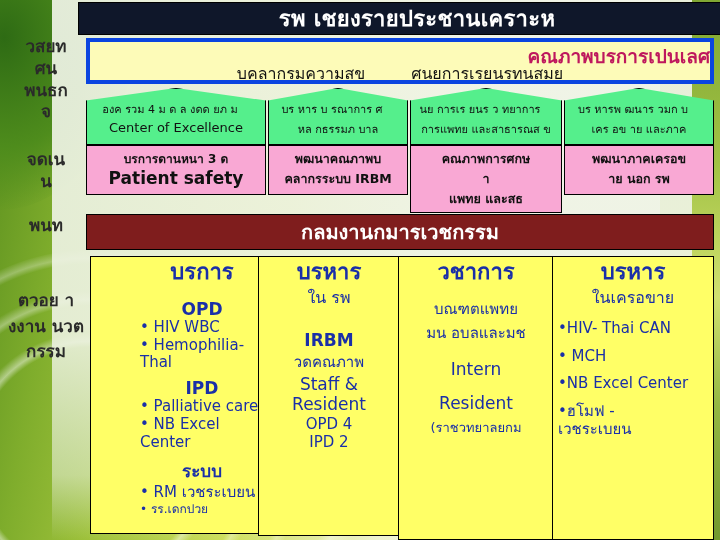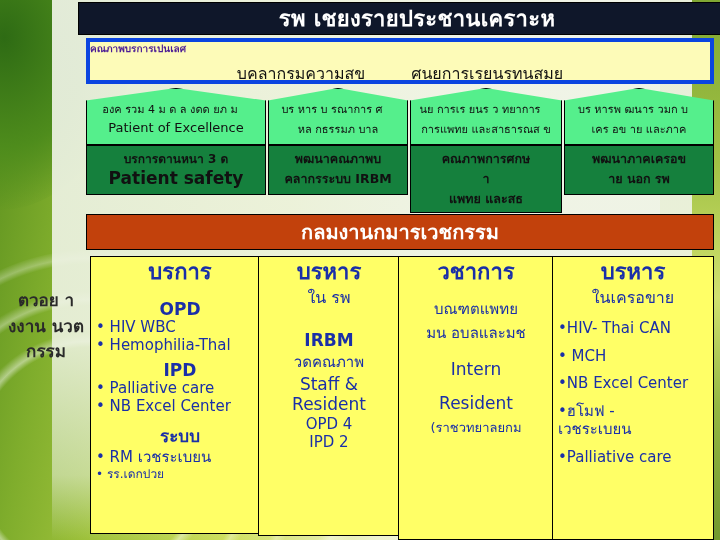--- a/index.html
+++ b/index.html
@@ -44,41 +44,41 @@
 
   
   .titlebar{position:absolute;left:78px;top:2px;width:678px;height:33px;
       background:#0f172a;border:1px solid #000;box-sizing:border-box;
       display:flex;align-items:center;justify-content:center;}
   .titlebar span{color:#fff;font-weight:bold;font-size:22px;letter-spacing:.3px;}
 
   
   .visionbar{position:absolute;left:86px;top:38px;width:628px;height:46px;
       background:#fdfbb8;border:4px solid #0a44e0;box-sizing:border-box;}
-  .visionbar .l1{position:absolute;left:0;right:0;top:-1px;text-align:left;font-size:10px;color:#4c1d95;font-weight:bold;}
+  .visionbar .l1{position:absolute;left:0;right:0;top:-1px;text-align:right;font-size:19px;color:#be185d;font-weight:bold;}
   .visionbar .l2{position:absolute;left:0;right:0;top:19px;text-align:center;font-size:16px;color:#111;font-weight:normal;}
   .visionbar .l2 .sp{display:inline-block;width:46px;}
 
   
   .strat{position:absolute;top:88px;}
   .pent{position:relative;background:#55ef8c;border:1px solid #000;box-sizing:border-box;
       clip-path:polygon(0% 22%,50% 0%,100% 22%,100% 100%,0% 100%);
       height:57px;}
   .pent .t1{position:absolute;left:2px;right:14px;top:11px;text-align:center;font-size:11px;color:#111;white-space:nowrap;}
   .pent .t2{position:absolute;left:2px;right:2px;top:31px;text-align:center;font-size:13px;color:#111;white-space:nowrap;}
   .pent .t2.small{font-size:11px;}
-  .pink{background:#15803d;border:1px solid #000;box-sizing:border-box;
+  .pink{background:#f9a8d4;border:1px solid #000;box-sizing:border-box;
       padding:3px 4px;text-align:center;min-height:50px;}
   .pink .p1{font-size:12px;color:#111;font-weight:bold;}
   .pink .p2{font-size:17px;color:#111;font-weight:bold;}
   .pink .p1b{font-size:12.5px;color:#111;font-weight:bold;}
 
   
   .groupbar{position:absolute;left:86px;top:214px;width:628px;height:36px;
-      background:#c2410c;border:1px solid #000;box-sizing:border-box;
+      background:#7f1d1d;border:1px solid #000;box-sizing:border-box;
       display:flex;align-items:center;justify-content:center;}
   .groupbar span{color:#fff;font-weight:bold;font-size:20px;}
 
   
   .col{position:absolute;top:256px;background:#ffff66;border:1px solid #000;box-sizing:border-box;
       color:#1a2fa8;text-align:center;overflow:hidden;}
   .col .h{font-size:22px;font-weight:bold;color:#1a2fa8;line-height:1.05;margin-top:3px;}
   .col .sub{font-size:16px;color:#1a2fa8;margin-top:2px;}
   .col .sec{font-size:17px;font-weight:bold;color:#1a2fa8;margin-top:6px;}
   .col .bl{font-size:15px;color:#1a2fa8;text-align:left;padding-left:5px;line-height:1.18;}
@@ -98,20 +98,29 @@
   <div class="leaf"></div>
   <div class="swirl1"></div>
   <div class="swirl2"></div>
   <div class="rightstrip"></div>
   <div class="rightbeam"></div>
   <div class="panelwash"></div>
 </div>
 
 <div id="page">
 
+  <div class="sidebar">
+    <span class="sline">วสยท</span>
+    <span class="sline">ศน</span>
+    <span class="sline">พนธก</span>
+    <span class="sline">จ</span>
+    <span class="sline grp2">จดเน</span>
+    <span class="sline">น</span>
+    <span class="sline grp3">พนท</span>
+  </div>
 
   <div class="sidebar-b">
     <span class="sline">ตวอย</span>
     <span class="sline">างงาน</span>
     <span class="sline">นวต</span>
     <span class="sline">กรรม</span>
   </div>
 
   <div class="titlebar">
     <span>รพ เชยงรายประชานเคราะห</span>
@@ -120,21 +129,21 @@
   <div class="visionbar">
     <div class="l1">คณภาพบรการเปนเลศ</div>
     <div class="l2">
       <span>บคลากรมความสข</span><span class="sp"></span><span>ศนยการเรยนรทนสมย</span>
     </div>
   </div>
 
   <div class="strat" style="left:86px;width:180px;">
     <div class="pent">
       <div class="t1">องค รวม 4 ม ด ล งดด ยภ ม</div>
-      <div class="t2">Patient of Excellence</div>
+      <div class="t2">Center of Excellence</div>
     </div>
     <div class="pink">
       <div class="p1">บรการดานหนา        3 ด</div>
       <div class="p2">Patient safety</div>
     </div>
   </div>
 
   <div class="strat" style="left:268px;width:140px;">
     <div class="pent">
       <div class="t1">บร หาร บ รณาการ ศ</div>
@@ -166,21 +175,21 @@
     <div class="pink">
       <div class="p1b">พฒนาภาคเครอข</div>
       <div class="p1b">าย   นอก รพ</div>
     </div>
   </div>
 
   <div class="groupbar">
     <span>กลมงานกมารเวชกรรม</span>
   </div>
 
-  <div class="col" style="left:90px;width:180px;height:278px;">
+  <div class="col" style="left:90px;width:180px;height:278px;padding-left:44px;">
     <div class="h">บรการ</div>
     <div class="sp10"></div>
     <div class="sec">OPD</div>
     <div class="bl">• HIV  WBC</div>
     <div class="bl">• Hemophilia-Thal</div>
     <div class="sec">IPD</div>
     <div class="bl">• Palliative care</div>
     <div class="bl">• NB Excel Center</div>
     <div class="sec">ระบบ</div>
     <div class="bl">• RM  เวชระเบยน</div>
@@ -218,16 +227,15 @@
     <div class="sp10"></div>
     <div class="bl">•HIV- Thai CAN</div>
     <div class="sp10"></div>
     <div class="bl">• MCH</div>
     <div class="sp10"></div>
     <div class="bl">•NB Excel Center</div>
     <div class="sp10"></div>
     <div class="bl">•ฮโมฟ        -</div>
     <div class="bl">เวชระเบยน</div>
     <div class="sp10"></div>
-    <div class="bl">•Palliative care</div>
   </div>
 
 </div>
 
 </body></html>

